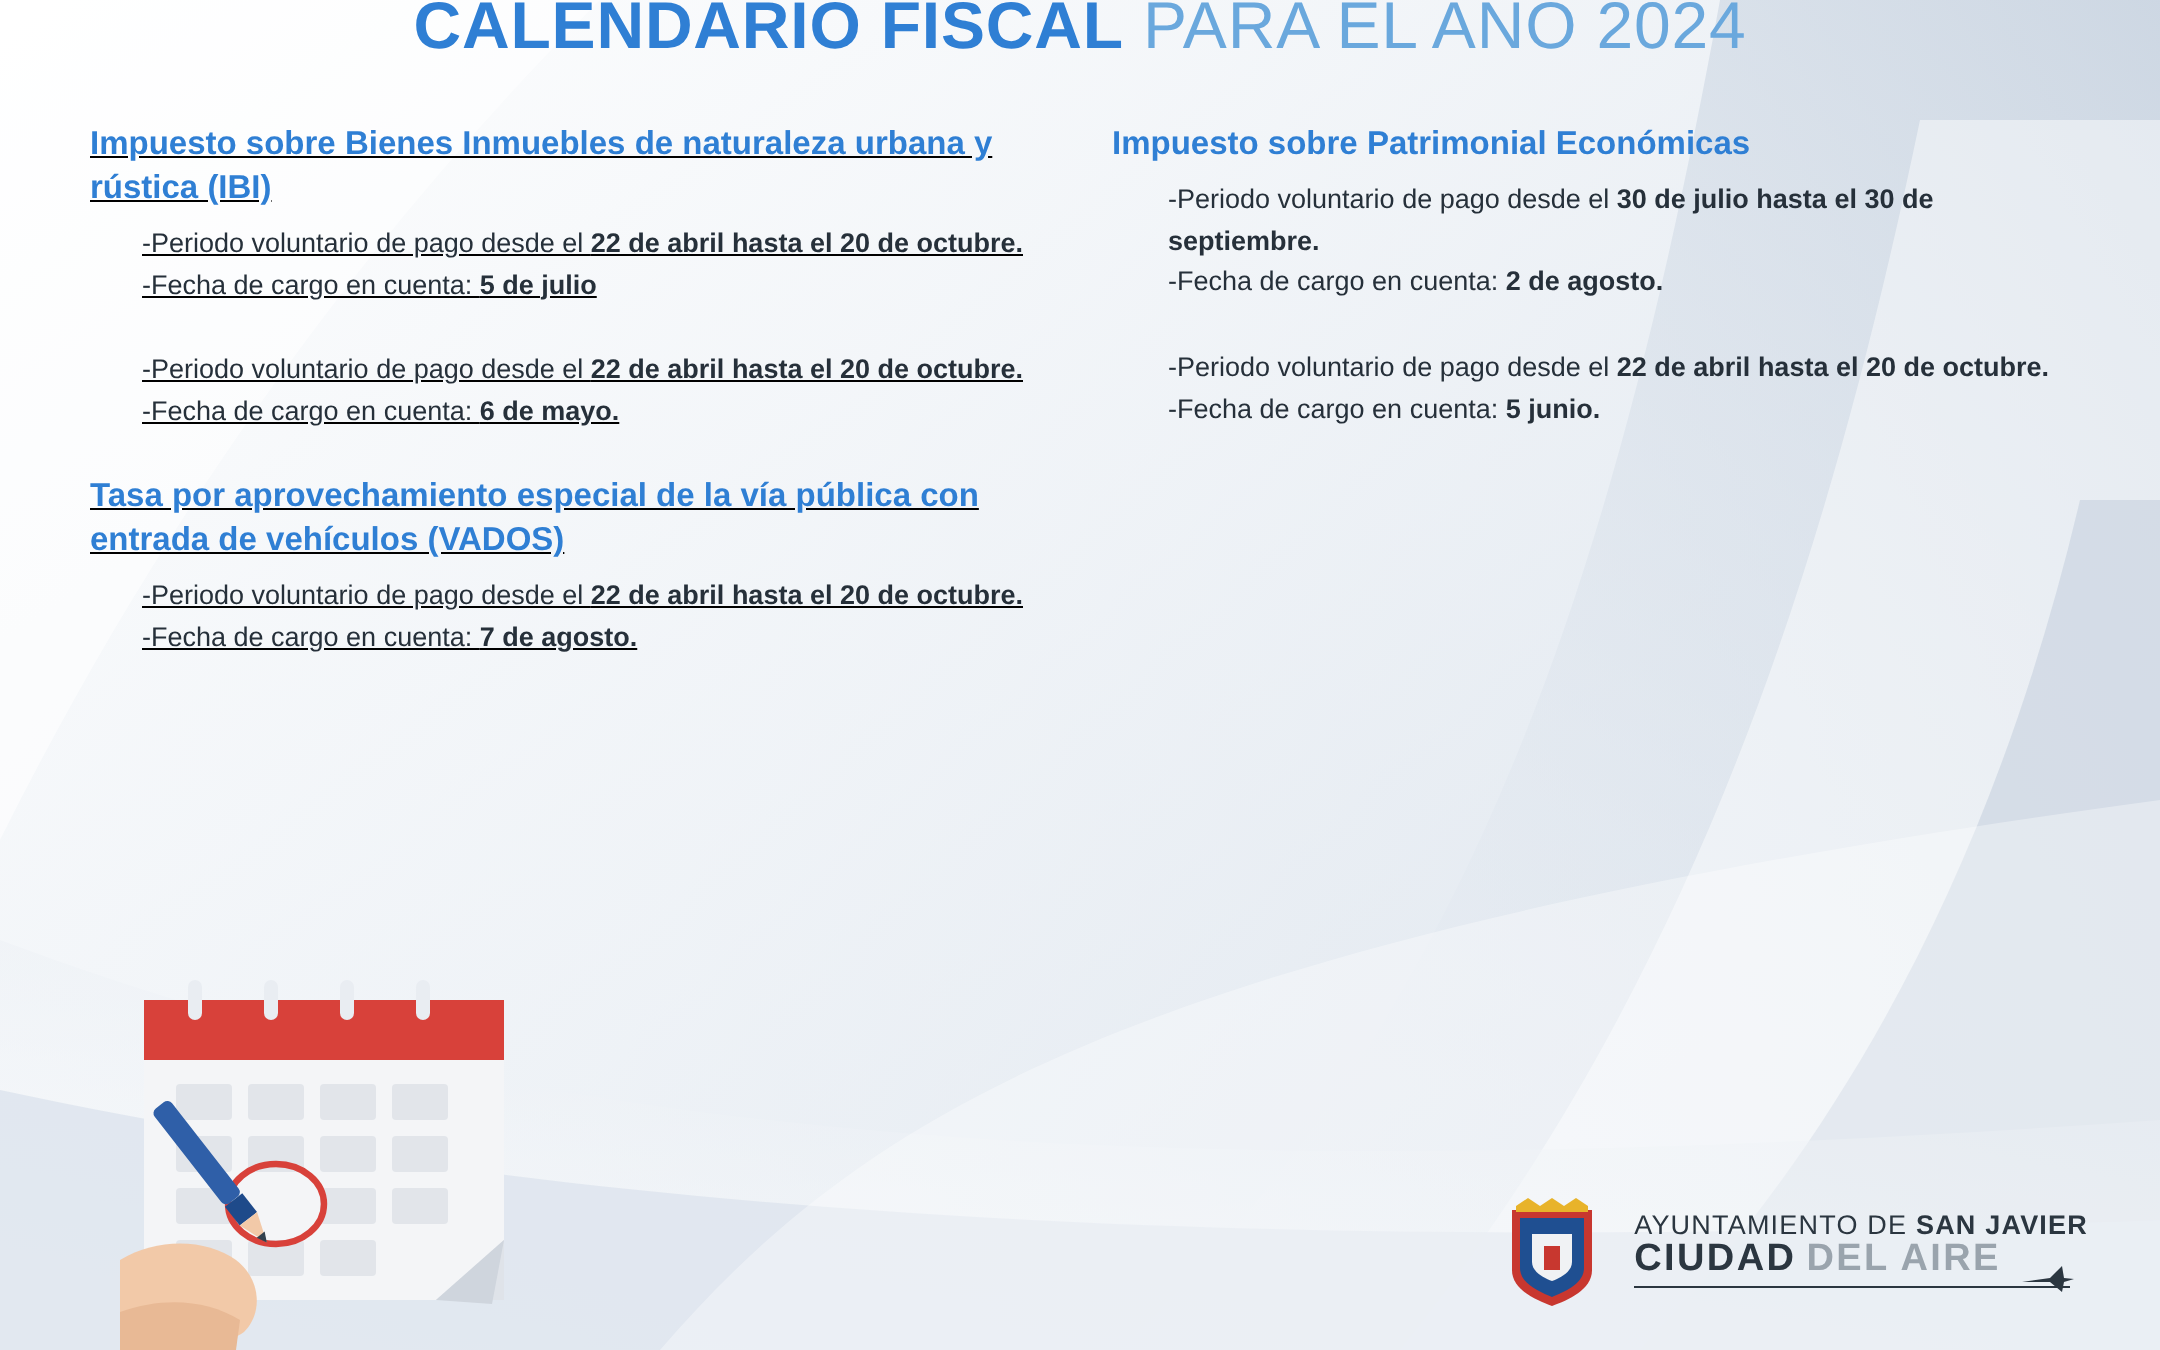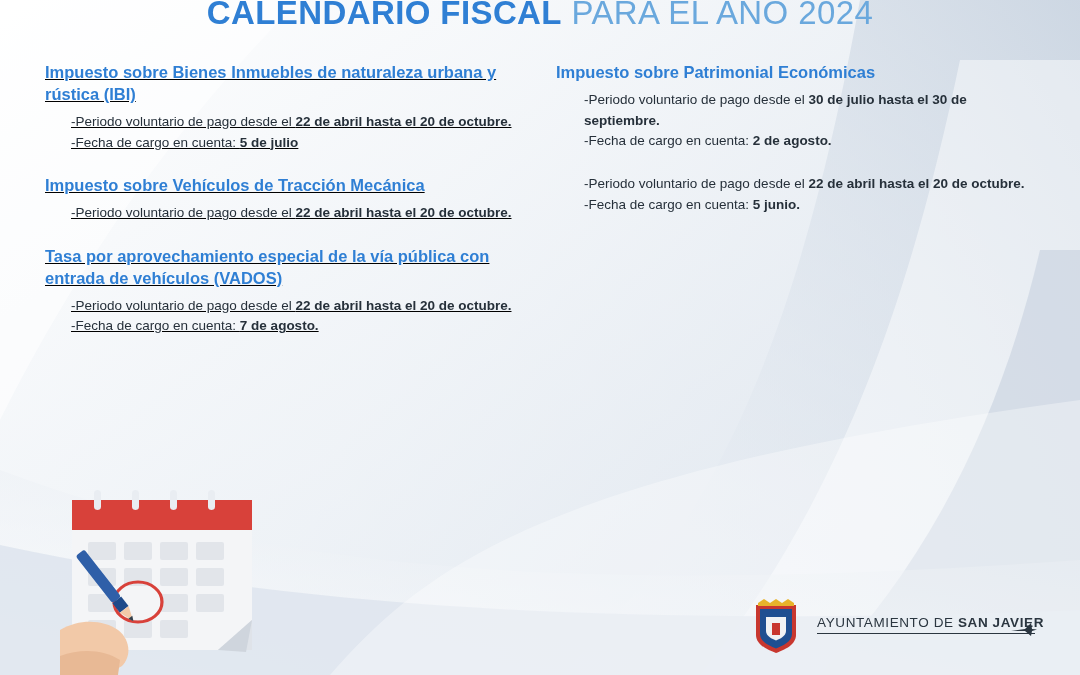--- a/index.html
+++ b/index.html
@@ -147,23 +147,23 @@
 
   <div class="block">
     <div class="block-head">Impuesto sobre Bienes Inmuebles de naturaleza urbana y rústica (IBI)</div>
     <div class="block-lines">
       <div class="line"><span class="reg">-Periodo voluntario de pago desde el </span><span>22 de abril hasta el 20 de octubre.</span></div>
       <div class="line"><span class="reg">-Fecha de cargo en cuenta: </span><span>5 de julio</span></div>
     </div>
   </div>
 
   <div class="block">
-    <div class="block-head">Impuesto sobre Vehículos de Tracción Mecánica</div>
     <div class="block-lines">
       <div class="line"><span class="reg"> -Periodo voluntario de pago desde el </span><span>22 de abril hasta el 20 de octubre.</span></div>
+      <div class="line"><span class="reg"> -Fecha de cargo en cuenta: </span><span>6 de mayo.</span></div>
     </div>
   </div>
 
   <div class="block">
     <div class="block-head">Tasa por aprovechamiento especial de la vía pública con entrada de vehículos (VADOS)</div>
     <div class="block-lines">
       <div class="line"><span class="reg">-Periodo voluntario de pago desde el </span><span>22 de abril hasta el 20 de octubre.</span></div>
       <div class="line"><span class="reg">-Fecha de cargo en cuenta: </span><span>7 de agosto.</span></div>
     </div>
   </div>
@@ -237,19 +237,23 @@
 <div class="logo">
   <svg width="48" height="56" viewBox="0 0 48 56" aria-hidden="true">
     <path d="M4 8 h40 v30 c0 10 -12 15 -20 18 C16 53 4 48 4 38 Z" fill="#c8372f"></path>
     <path d="M8 12 h32 v25 c0 8 -10 12 -16 14.5 C18 49 8 45 8 37 Z" fill="#1f4f91"></path>
     <path d="M14 20 h20 v14 c0 5 -6 8 -10 9.5 C20 42 14 39 14 34 Z" fill="#f0f2f4"></path>
     <rect x="20" y="26" width="8" height="12" fill="#c8372f"></rect>
     <path d="M6 6 l6 -4 l6 4 l6 -4 l6 4 l6 -4 l6 4 v3 H6 Z" fill="#e8b32a"></path>
   </svg>
   <div class="logo-text">
     <div class="logo-l1"><span>AYUNTAMIENTO DE </span><span class="bold">SAN JAVIER</span></div>
+    <div class="logo-l2">
+      <span>CIUDAD</span>
+      <span class="light">DEL AIRE</span>
+    </div>
     <div class="logo-underline">
       <svg class="plane" width="26" height="14" viewBox="0 0 26 14" aria-hidden="true">
         <path d="M0 8 L14 6 L20 0 L21 6 L26 6.5 L21 8 L20 13 L14 8 Z" fill="#2b3640"></path>
       </svg>
     </div>
   </div>
 </div>
 
 </body></html>

